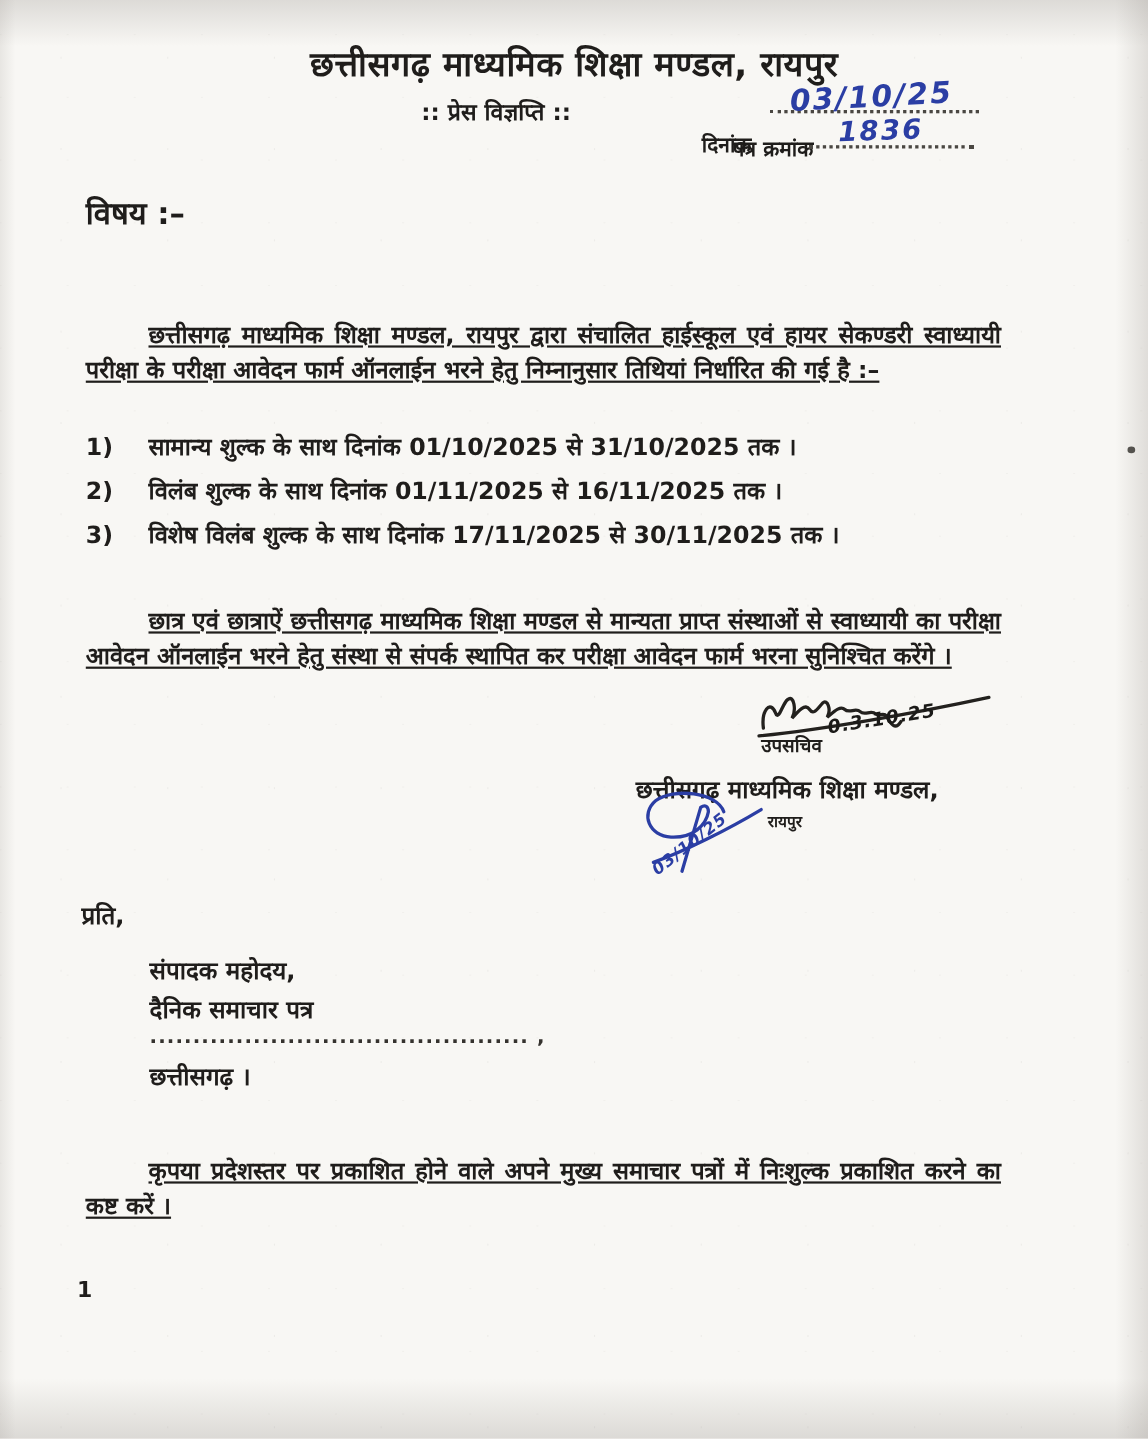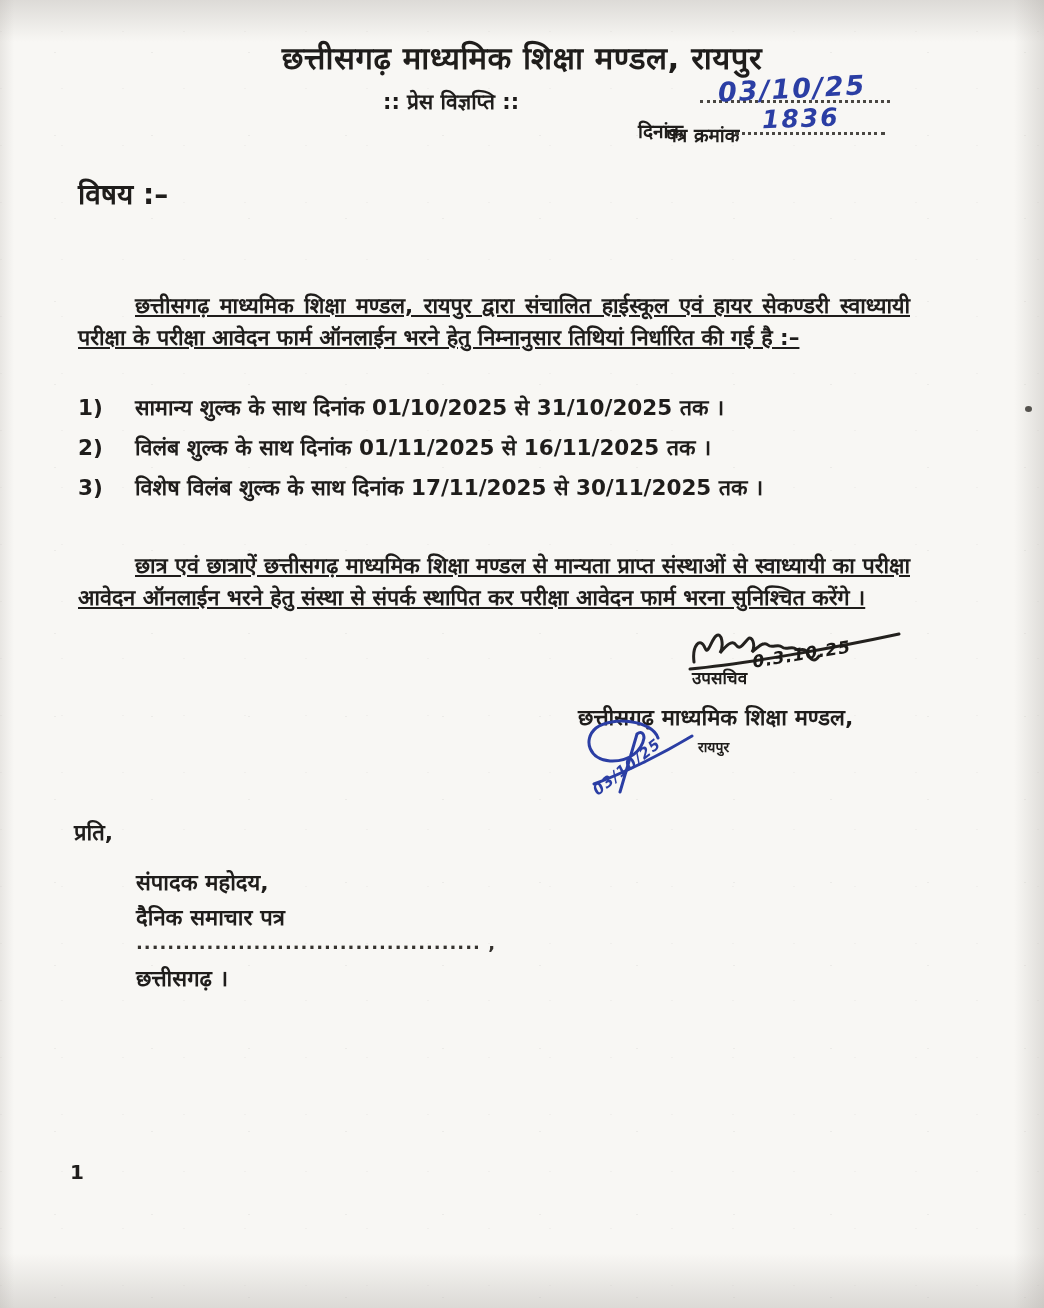--- a/index.html
+++ b/index.html
@@ -125,16 +125,17 @@
     </g>
   </svg>
   <div class="abs hand blue sig-blue-date">03/10/25</div>
 
   <div class="abs prati">प्रति,</div>
   <div class="abs copy c1">संपादक महोदय,</div>
   <div class="abs copy c2">दैनिक समाचार पत्र</div>
   <div class="abs copy cdots">............................................ ,</div>
   <div class="abs copy c3">छत्तीसगढ़ ।</div>
 
+  <p class="abs para footer-para">कृपया प्रदेशस्तर पर प्रकाशित होने वाले अपने मुख्य समाचार पत्रों में निःशुल्क प्रकाशित करने का कष्ट करें ।</p>
 
   <div class="abs page-no">1</div>
   <div class="abs speck"></div>
 </div>
 
 </body></html>

